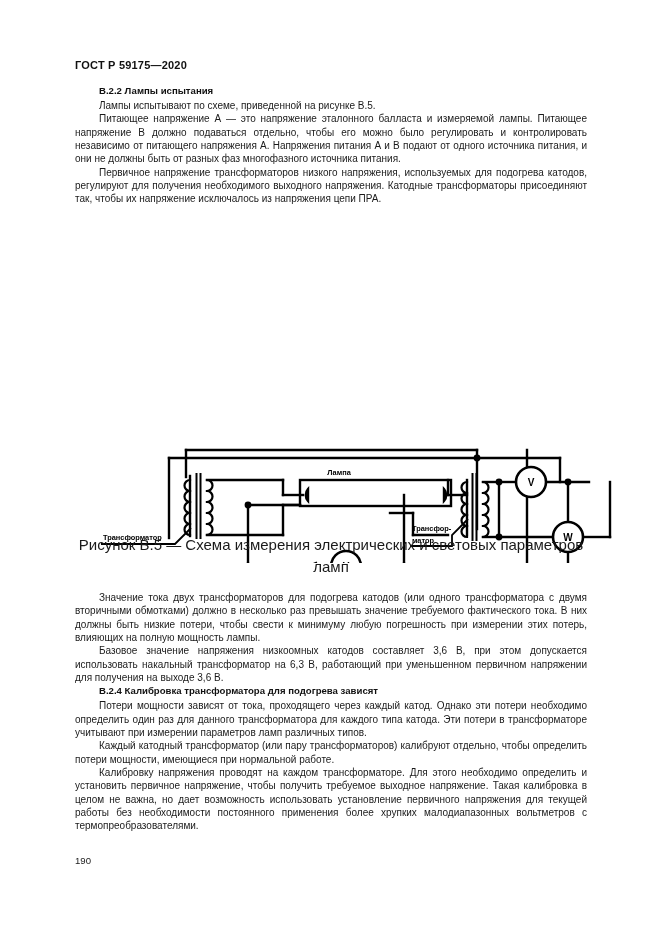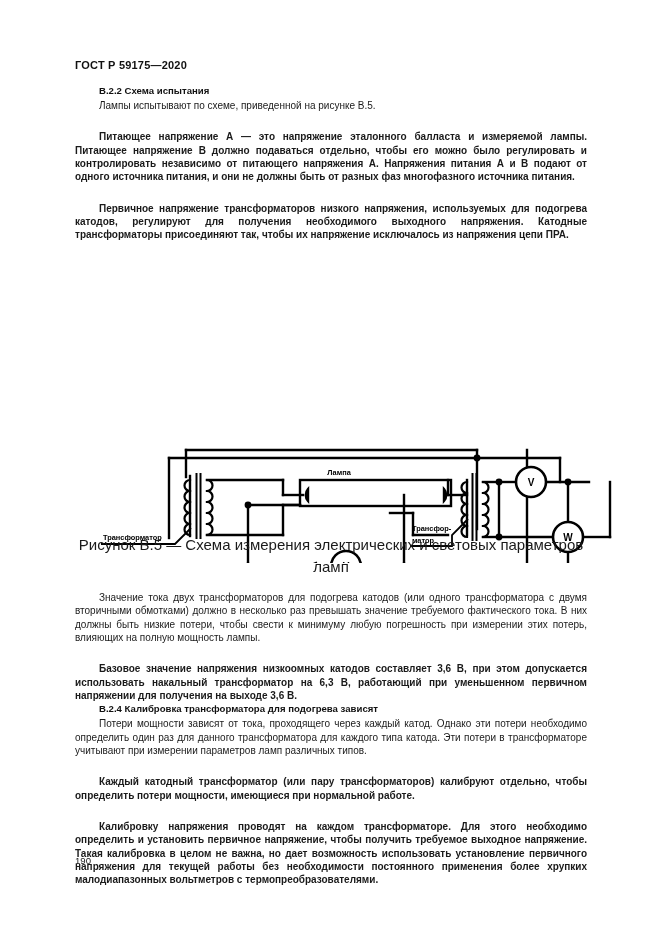--- a/index.html
+++ b/index.html
@@ -27,21 +27,21 @@
   h3.sec{
     font-size:9.6px;font-weight:bold;margin:0 0 1px 0;
     padding-left:24px;line-height:1.45;color:#111;
   }
   p.body{
     font-size:10px;line-height:1.335;margin:0;
     text-align:justify;text-justify:inter-word;
     text-indent:24px;color:#1a1a1a;
     hyphens:none;
   }
-  p.body + p.body{margin-top:18px;font-weight:bold;}
+  p.body + p.body{margin-top:0;}
 
   
   .figure{position:absolute;left:0;top:218px;width:661px;height:345px;}
   .figure svg{display:block;}
   .caption{
     position:absolute;left:75px;top:534px;width:512px;
     text-align:center;font-size:15px;line-height:1.45;color:#1a1a1a;
   }
   .caption .ln{display:block;}
 
@@ -58,21 +58,21 @@
 </style>
 </head>
 <body>
 
 <div class="page">
 
   <div class="doc-header">ГОСТ Р 59175—2020</div>
 
   <div class="col top">
 
-    <h3 class="sec">В.2.2 Схема испытания</h3>
+    <h3 class="sec">В.2.2 Лампы испытания</h3>
 
     <p class="body">Лампы испытывают по схеме, приведенной на рисунке В.5.</p>
     <p class="body">Питающее напряжение А — это напряжение эталонного балласта и измеряемой лампы. Питающее напряжение В должно подаваться отдельно, чтобы его можно было регулировать и контролировать независимо от питающего напряжения А. Напряжения питания А и В подают от одного источника питания, и они не должны быть от разных фаз многофазного источника питания.</p>
     <p class="body">Первичное напряжение трансформаторов низкого напряжения, используемых для подогрева катодов, регулируют для получения необходимого выходного напряжения. Катодные трансформаторы присоединяют так, чтобы их напряжение исключалось из напряжения цепи ПРА.</p>
   </div>
 
   <div class="figure">
     <svg width="661" height="345" viewBox="0 0 661 345">
 
       <g fill="none" stroke="#000" stroke-width="2.4" stroke-linecap="square">

